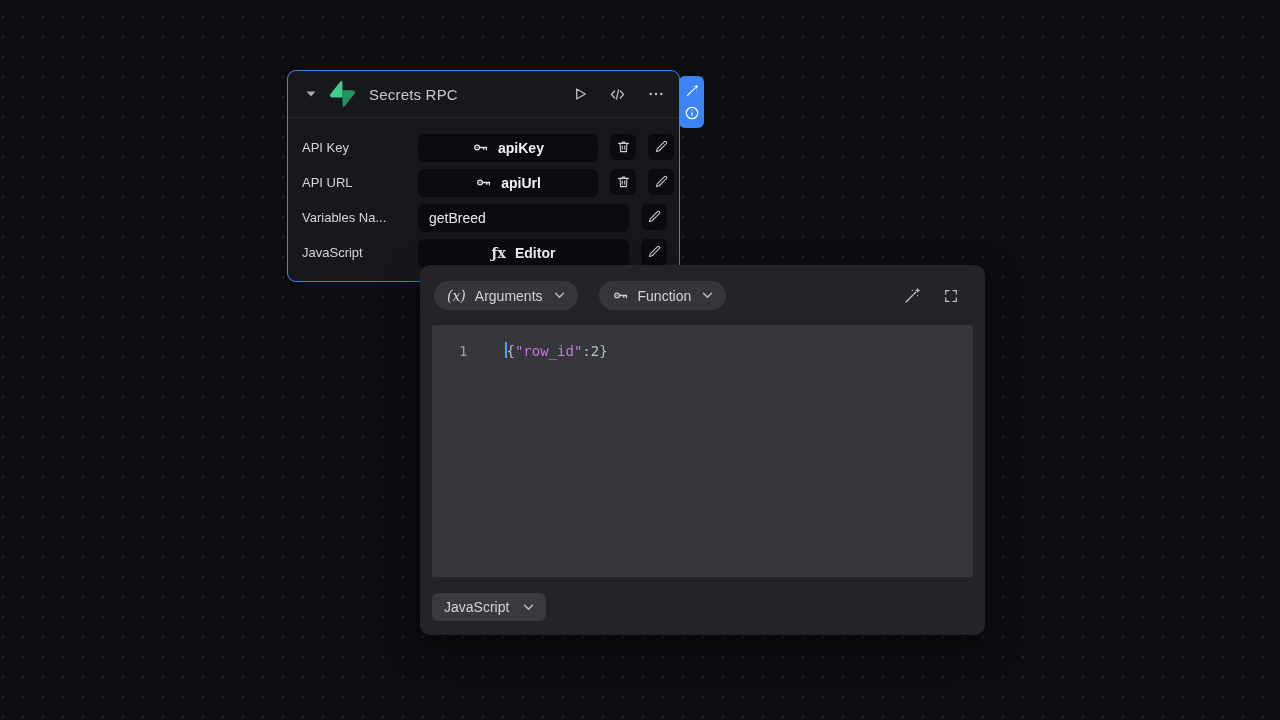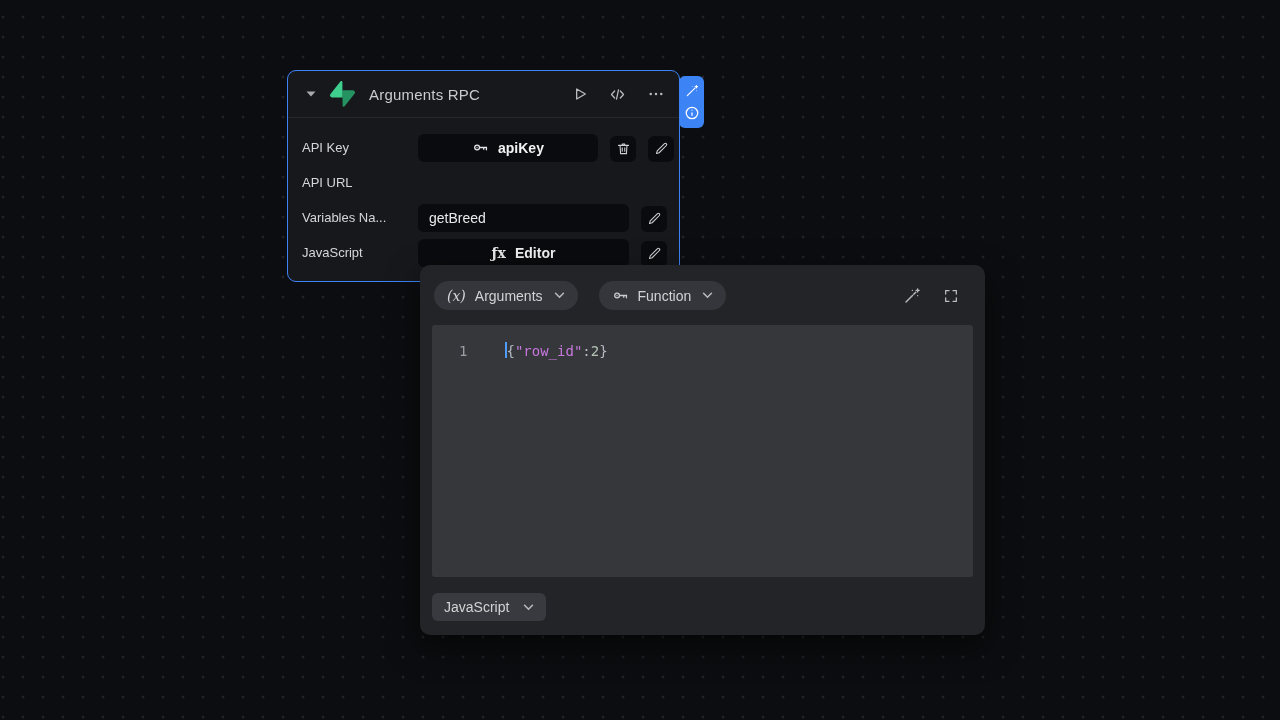--- a/index.html
+++ b/index.html
@@ -19,21 +19,21 @@
     display:flex; align-items:center; justify-content:center; color:#a7a9ad; }
   .node-logo { margin-left:10px; display:flex; align-items:center; }
   .node-title { margin-left:14px; font-size:15px; color:#c9cbce; letter-spacing:.2px; }
   .header-actions { margin-left:auto; display:flex; align-items:center; gap:20px; }
   .icon-btn { background:none; border:none; cursor:pointer; color:#b9babd;
     display:flex; align-items:center; justify-content:center; padding:0; }
 
   .node-body { padding:12px 14px 0 14px; }
   .row { display:flex; align-items:center; height:35px; }
   .row-label { width:116px; flex:none; font-size:13px; color:#d5d6d8; white-space:nowrap; overflow:hidden; }
-  .row-controls { display:flex; align-items:flex-end; gap:12px; }
+  .row-controls { display:flex; align-items:flex-start; gap:12px; }
   .pill-secret { width:180px; height:28px; background:#0a0b0e; border:none; border-radius:6px;
     color:#f1f2f3; font-size:14px; font-weight:600; display:flex; align-items:center;
     justify-content:center; gap:9px; cursor:pointer; font-family:inherit; }
   .pill-secret .key-ic { color:#e4e5e7; display:flex; }
   .btn-sq { width:26px; height:26px; flex:none; background:#0a0b0e; border:none; border-radius:6px;
     color:#cfd0d2; display:flex; align-items:center; justify-content:center; cursor:pointer; }
   .input-text { width:211px; height:28px; background:#0a0b0e; border:none; border-radius:6px;
     color:#e9eaeb; font-size:14px; padding:6px 11px; font-family:inherit; outline:none; }
   .btn-editor { width:211px; height:28px; background:#0a0b0e; border:none; border-radius:6px;
     color:#f1f2f3; font-size:14px; font-weight:600; display:flex; align-items:center;
@@ -86,21 +86,21 @@
         <svg width="10" height="6" viewBox="0 0 10 6">
             <polygon points="0.5,0.5 9.5,0.5 5,5.5" fill="currentColor"></polygon>
           </svg>
       </button>
       <span class="node-logo">
         <svg width="25" height="26" viewBox="0 0 109 113">
           <path d="M63.7076 110.284C60.8481 113.885 55.0502 111.912 54.9813 107.314L53.9738 40.0627L99.1935 40.0627C107.384 40.0627 111.952 49.5228 106.859 55.9374L63.7076 110.284Z" fill="#249361"></path>
           <path d="M45.317 2.07103C48.1765 -1.53037 53.9745 0.442937 54.0434 5.041L54.4849 72.2922H9.83113C1.64038 72.2922 -2.92775 62.8321 2.1655 56.4175L45.317 2.07103Z" fill="#3ECF8E"></path>
         </svg>
       </span>
-      <span class="node-title">Arguments RPC</span>
+      <span class="node-title">Secrets RPC</span>
       <div class="header-actions">
         <button class="icon-btn">
           <svg width="16" height="16" viewBox="0 0 24 24" fill="none" stroke="currentColor" stroke-width="2" stroke-linejoin="round">
               <path d="M7 4.5v15l13-7.5Z"></path>
             </svg>
         </button>
         <button class="icon-btn">
           <svg width="19" height="17" viewBox="0 0 24 24" fill="none" stroke="currentColor" stroke-width="1.8" stroke-linecap="round" stroke-linejoin="round">
               <path d="M8 7 3.5 12 8 17"></path>
               <path d="M16 7 20.5 12 16 17"></path>
@@ -141,20 +141,43 @@
           <button class="btn-sq">
             <svg width="15" height="15" viewBox="0 0 24 24" fill="none" stroke="currentColor" stroke-width="1.7" stroke-linejoin="round">
                 <path d="M4 20l1.2-4.2L16.8 4.2a2 2 0 0 1 2.8 0l.2.2a2 2 0 0 1 0 2.8L8.2 18.8 4 20Z"></path>
               </svg>
           </button>
         </div>
       </div>
 
       <div class="row">
         <span class="row-label">API URL</span>
+        <div class="row-controls">
+          <button class="pill-secret">
+            <span class="key-ic">
+              <svg width="17" height="17" viewBox="0 0 24 24" fill="none" stroke="currentColor" stroke-width="1.8" stroke-linecap="round">
+                  <circle cx="7.2" cy="12" r="3.4"></circle>
+                  <circle cx="7.2" cy="12" r="0.3"></circle>
+                  <path d="M10.6 12h9.8v3.2M16.6 12v2.6"></path>
+                </svg>
+            </span>
+            <span>apiUrl</span>
+          </button>
+          <button class="btn-sq">
+            <svg width="15" height="15" viewBox="0 0 24 24" fill="none" stroke="currentColor" stroke-width="1.7" stroke-linecap="round" stroke-linejoin="round">
+                <path d="M4 7h16M10 7V4.8h4V7M6.5 7l.8 13.2h9.4L17.5 7"></path>
+                <path d="M10 11v5.5M14 11v5.5"></path>
+              </svg>
+          </button>
+          <button class="btn-sq">
+            <svg width="15" height="15" viewBox="0 0 24 24" fill="none" stroke="currentColor" stroke-width="1.7" stroke-linejoin="round">
+                <path d="M4 20l1.2-4.2L16.8 4.2a2 2 0 0 1 2.8 0l.2.2a2 2 0 0 1 0 2.8L8.2 18.8 4 20Z"></path>
+              </svg>
+          </button>
+        </div>
       </div>
 
       <div class="row">
         <span class="row-label">Variables Na...</span>
         <div class="row-controls">
           <input class="input-text" type="text" value="getBreed" style="">
           <button class="btn-sq">
             <svg width="15" height="15" viewBox="0 0 24 24" fill="none" stroke="currentColor" stroke-width="1.7" stroke-linejoin="round">
                 <path d="M4 20l1.2-4.2L16.8 4.2a2 2 0 0 1 2.8 0l.2.2a2 2 0 0 1 0 2.8L8.2 18.8 4 20Z"></path>
               </svg>

